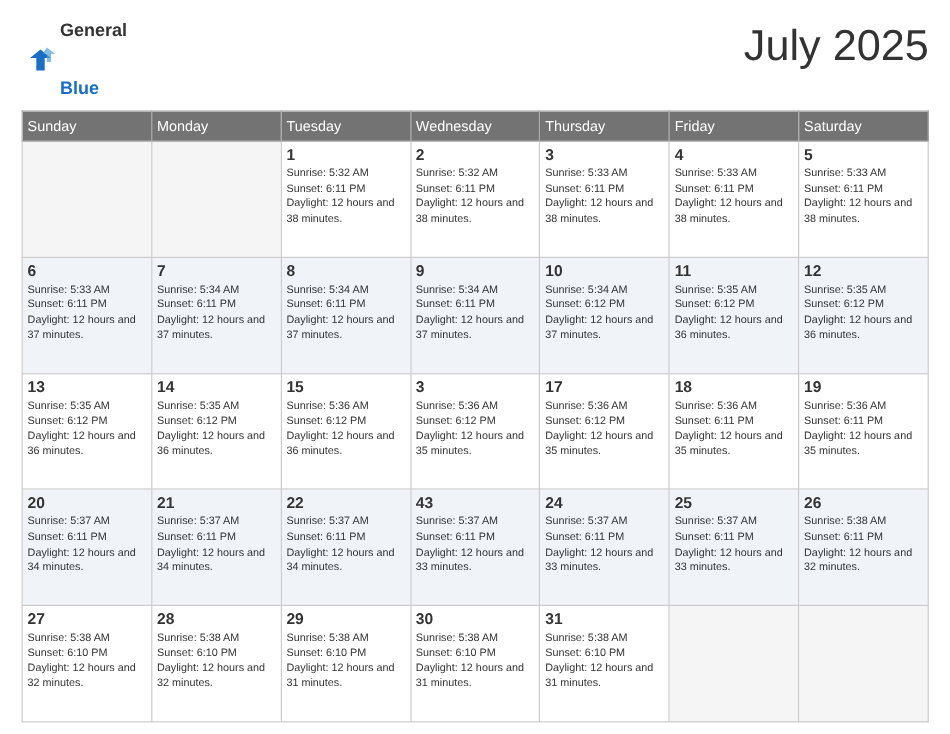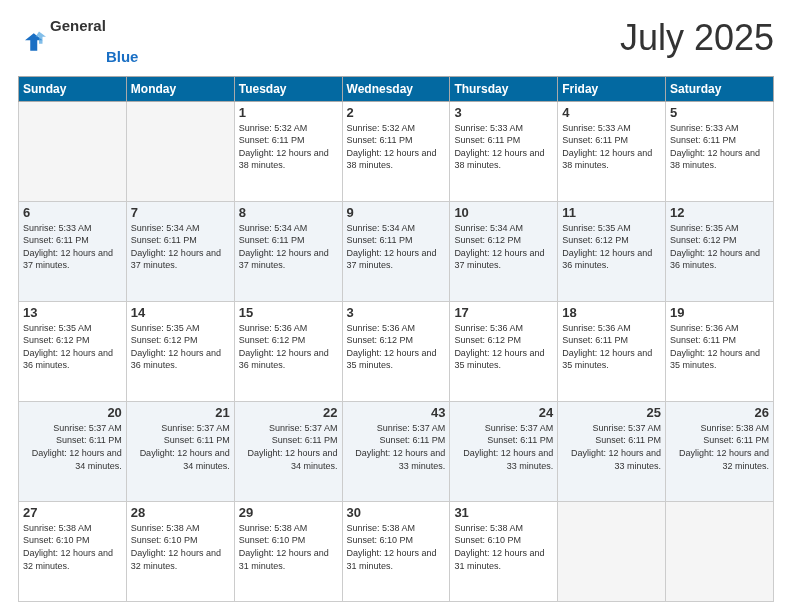--- a/index.html
+++ b/index.html
@@ -23,21 +23,21 @@
       align-items: flex-start;
       margin-bottom: 10px;
     }
     .logo {
       display: flex;
       align-items: center;
       gap: 4px;
     }
     .logo-text {
       display: flex;
-      flex-direction: row;
+      flex-direction: column;
       line-height: 1.1;
     }
     .logo-general {
       font-size: 15px;
       font-weight: bold;
       color: #333;
     }
     .logo-blue {
       font-size: 15px;
       font-weight: bold;
@@ -60,24 +60,24 @@
     .subtitle {
       font-size: 14px;
       color: #333;
     }
     .calendar {
       width: 100%;
       border-collapse: collapse;
       flex: 1;
     }
     .calendar th {
-      background: #0369a1;
+      background: #737373;
       color: #fff;
       font-size: 12px;
-      font-weight: bold;
+      font-weight: normal;
       padding: 5px 4px;
       text-align: left;
       border: 1px solid #aaa;
     }
     .calendar td {
       border: 1px solid #ccc;
       vertical-align: top;
       padding: 3px 4px;
       width: calc(100% / 7);
       background: #fff;
@@ -98,21 +98,21 @@
       font-size: 9px;
       color: #333;
       line-height: 1.4;
     }
     .calendar tr:nth-child(odd) td:not(.empty) {
       background: #fff;
     }
     .week-row-1 td { background: #fff; }
     .week-row-2 td { background: #f0f4f8; }
     .week-row-3 td { background: #fff; }
-    .week-row-4 td { background: #f0f4f8; text-align: right; }
+    .week-row-4 td { background: #f0f4f8; }
     .week-row-5 td { background: #fff; }
     .week-row-1 td.empty, .week-row-3 td.empty, .week-row-5 td.empty { background: #f5f5f5; }
   </style>
 </head>
 <body>
 
 <div class="page">
   <div class="header">
     <div class="logo">
       <svg class="logo-icon" viewBox="0 0 32 32">

